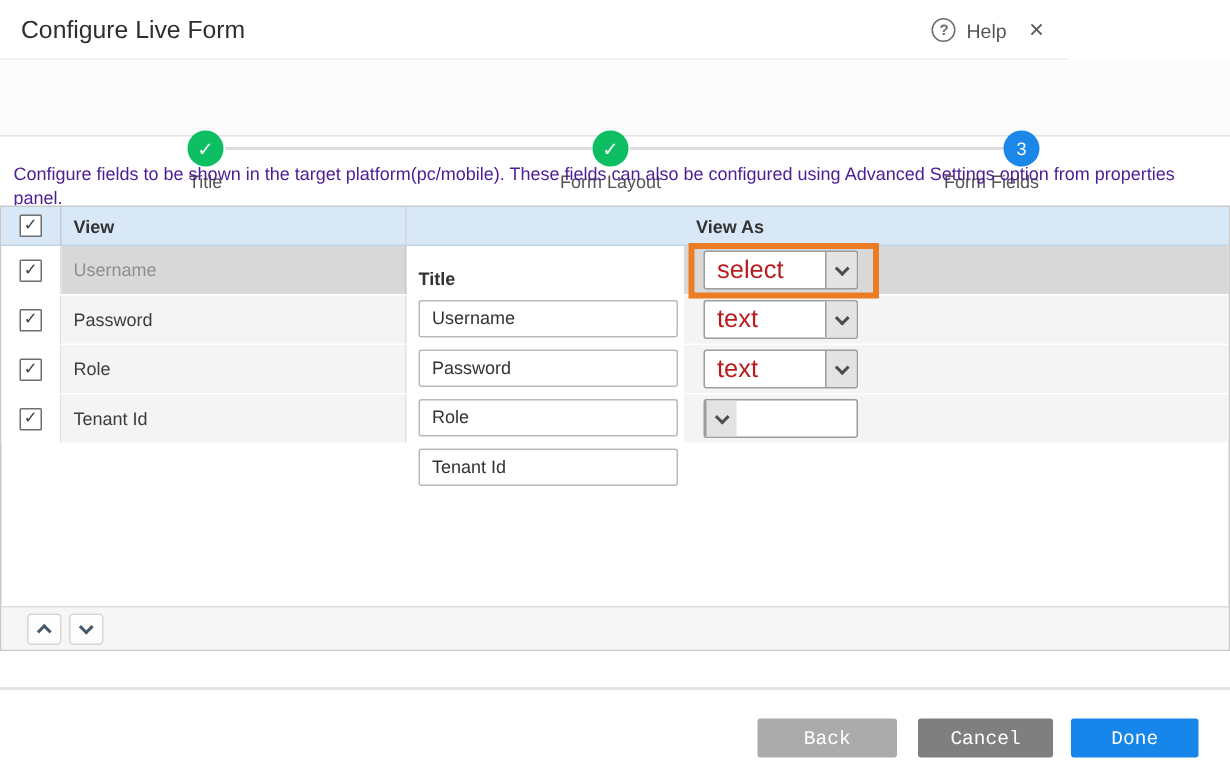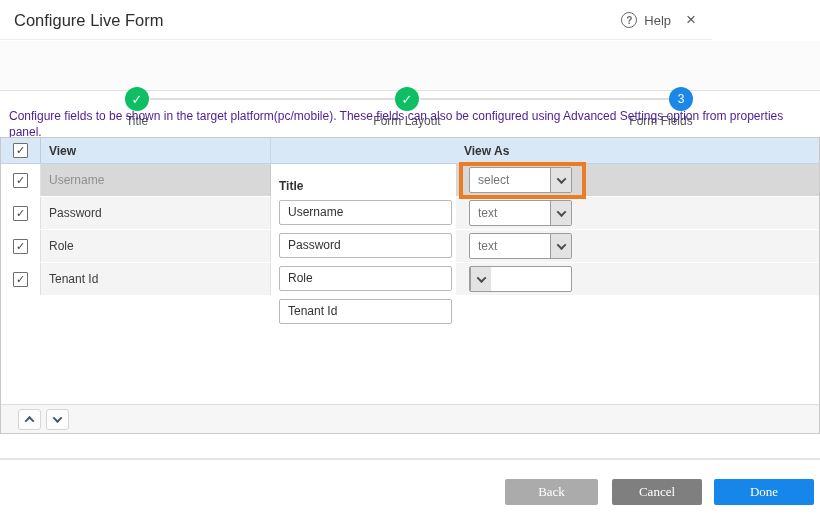--- a/index.html
+++ b/index.html
@@ -71,45 +71,45 @@
   .cb { width:15px; height:15px; background:#fff; border:1px solid #6e6e6e; border-radius:1px;
     display:flex; align-items:center; justify-content:center; cursor:pointer; }
   .cb-check { font-size:11px; color:#3f3f3f; line-height:1; }
 
   .title-input { width:173px; height:25px; margin-left:8px; border:1px solid #b9b9b9;
     border-radius:2px; background:#fff; font-size:12px; color:#333; padding:0 8px;
     font-family:"Liberation Sans","DejaVu Sans",sans-serif; outline:none; }
 
   .vselect { width:103px; height:26px; margin-left:13px; border:1px solid #9c9c9c;
     border-radius:2px; background:#fff; display:flex; overflow:hidden; cursor:pointer; }
-  .vselect-value { flex:1; font-size:12px; color:#737373; line-height:24px; padding-left:8px; }
+  .vselect-value { flex:1; font-size:17px; color:#b91c1c; line-height:24px; padding-left:8px; }
   .vselect-arrow { width:21px; flex:none; background:#e3e3e3; border-left:1px solid #9c9c9c;
     display:flex; align-items:center; justify-content:center; }
   .chev { width:7px; height:7px; border-right:2px solid #4d4d4d; border-bottom:2px solid #4d4d4d; }
   .chev.down { transform:rotate(45deg) translate(-1px,-1px); }
   .chev.up   { transform:rotate(225deg) translate(-1px,-1px); }
   .chev.steel{ border-color:#44586c; }
 
   .highlight-box { position:absolute; top:24px; left:458px; width:127px; height:37px;
     border:4px solid #ec7c23; z-index:5; pointer-events:none; }
 
   .grid-footer { position:absolute; bottom:0; left:0; right:0; height:29px;
     background:#f6f6f6; border-top:1px solid #ddd;
     display:flex; align-items:center; padding-left:17px; gap:5px; }
   .move-btn { width:23px; height:21px; background:#fdfdfd; border:1px solid #d6d6d6;
     border-radius:3px; display:flex; align-items:center; justify-content:center; cursor:pointer; }
 
   
   .hsep { position:absolute; top:458px; left:0; width:820px; height:2px; background:#e4e4e4; }
   .action-btn { position:absolute; top:479px; height:26px; border:none; border-radius:2px;
-    color:#fff; font-size:13px; font-family:Liberation Serif, serif;
+    color:#fff; font-size:13px; font-family:Liberation Mono, monospace;
     cursor:pointer; }
   .btn-back   { left:505px; width:93px; background:#ababab; }
   .btn-cancel { left:612px; width:90px; background:#7f7f7f; }
-  .btn-done   { left:714px; width:100px; background:#1786ea; }
+  .btn-done   { left:714px; width:85px; background:#1786ea; }
 </style>
 </head>
 <body>
 
 <div>
 
   <div class="titlebar">
     <div class="page-title">Configure Live Form</div>
     <div class="titlebar-right">
       <div class="help-btn">

